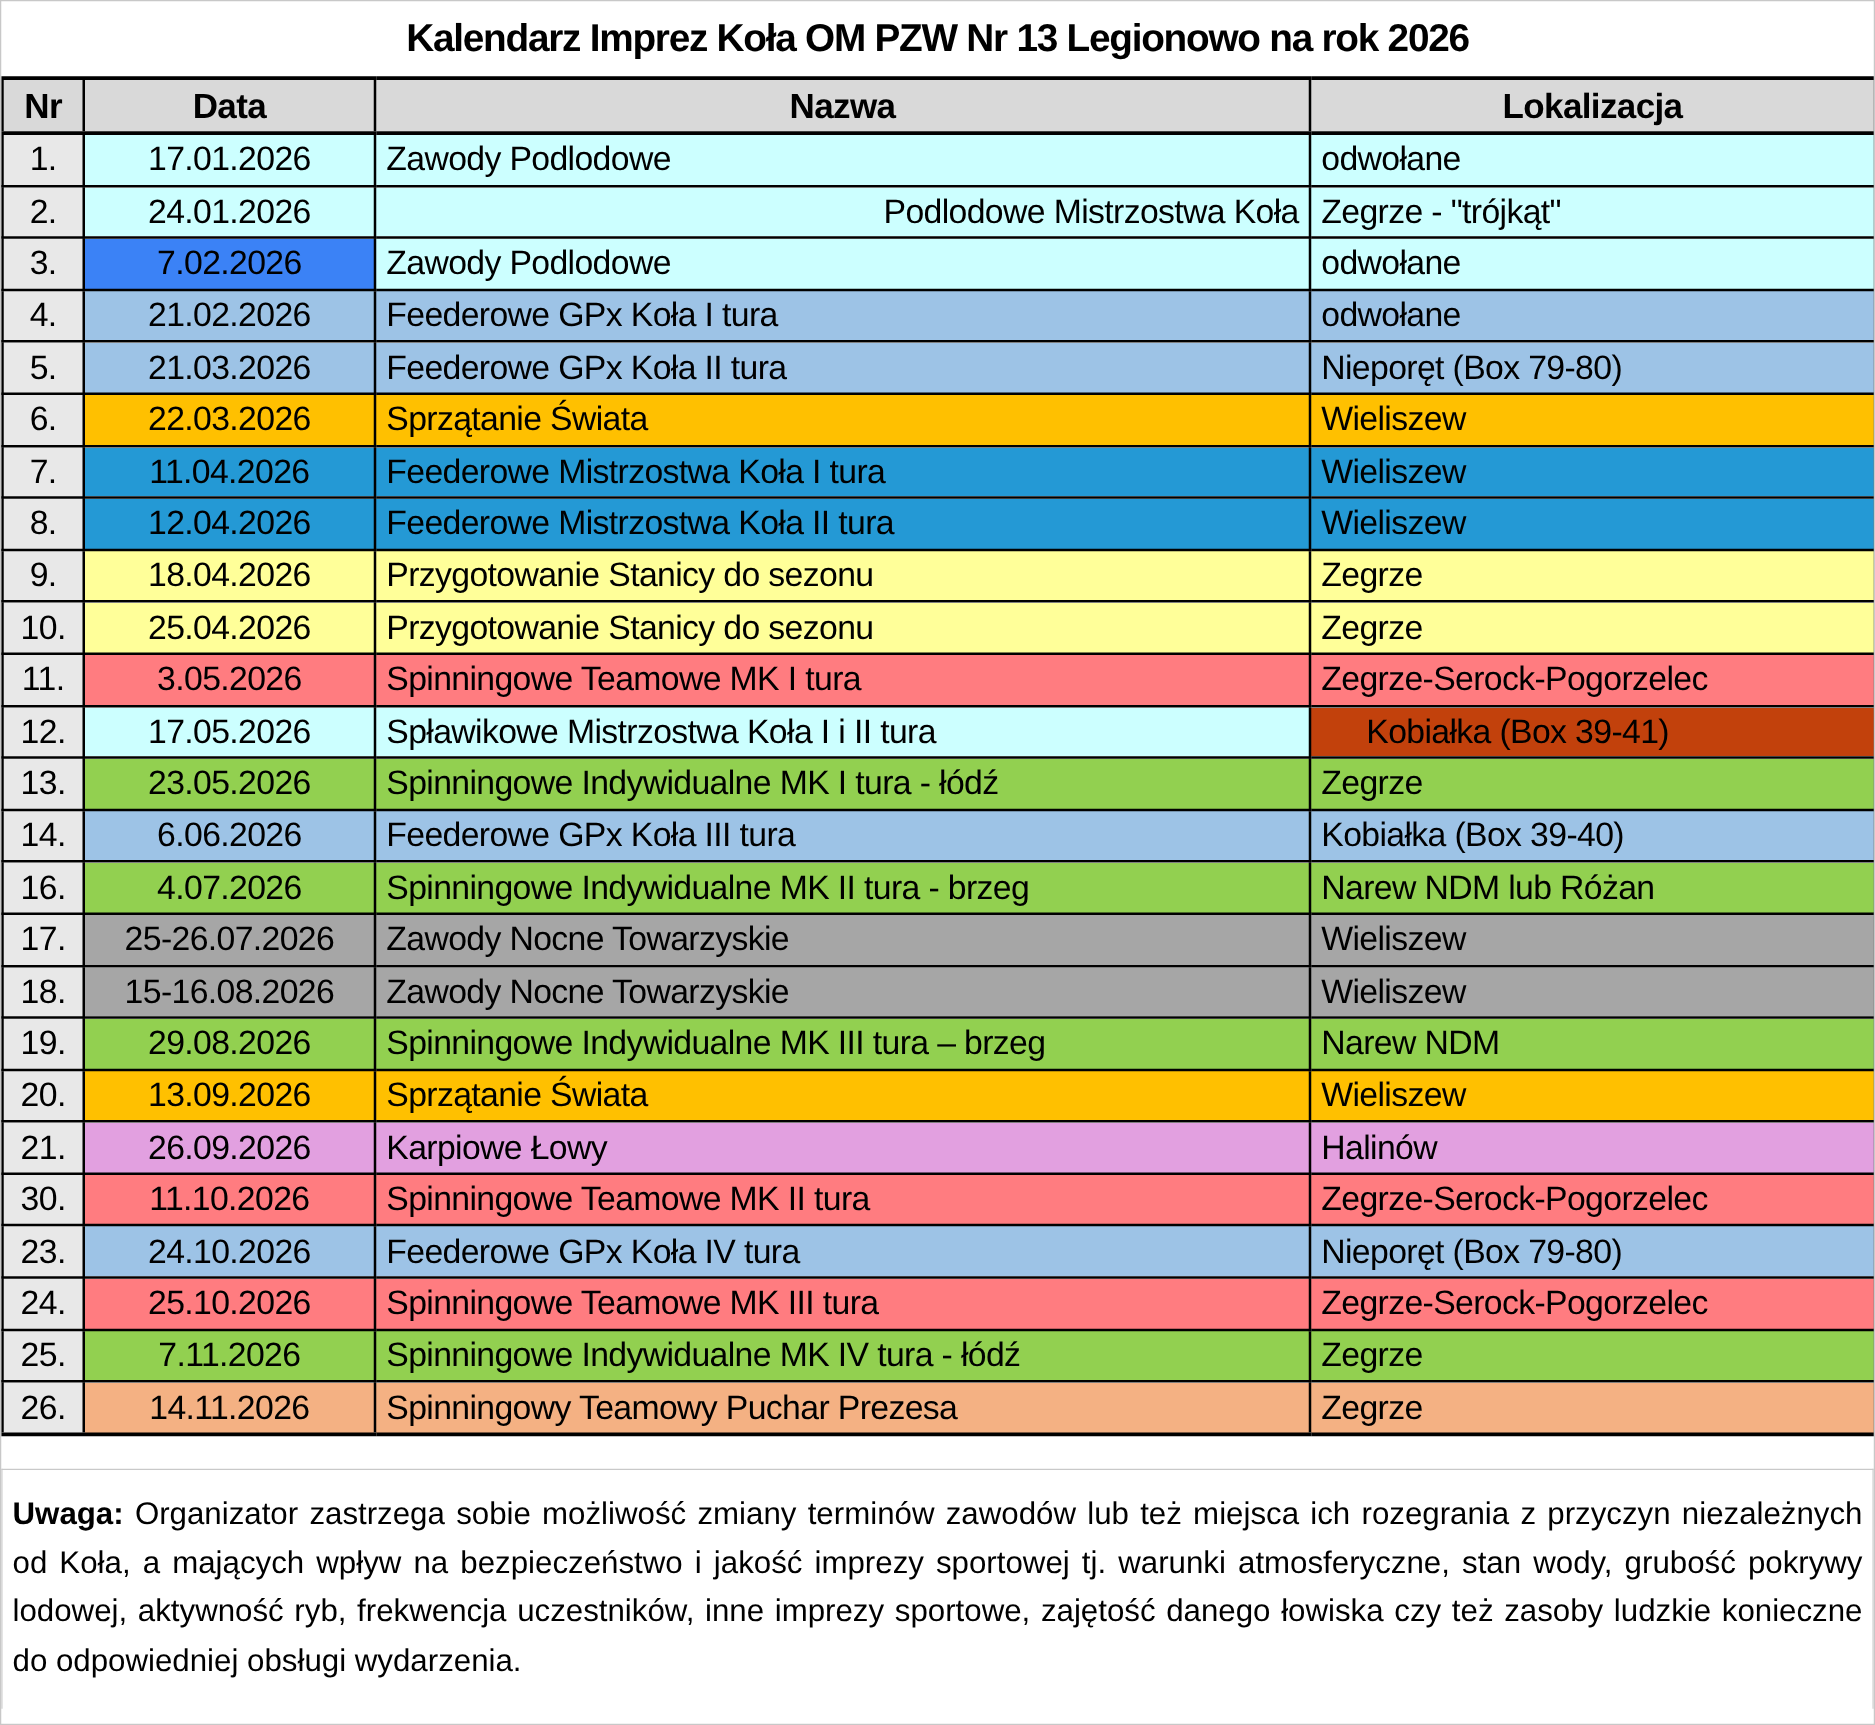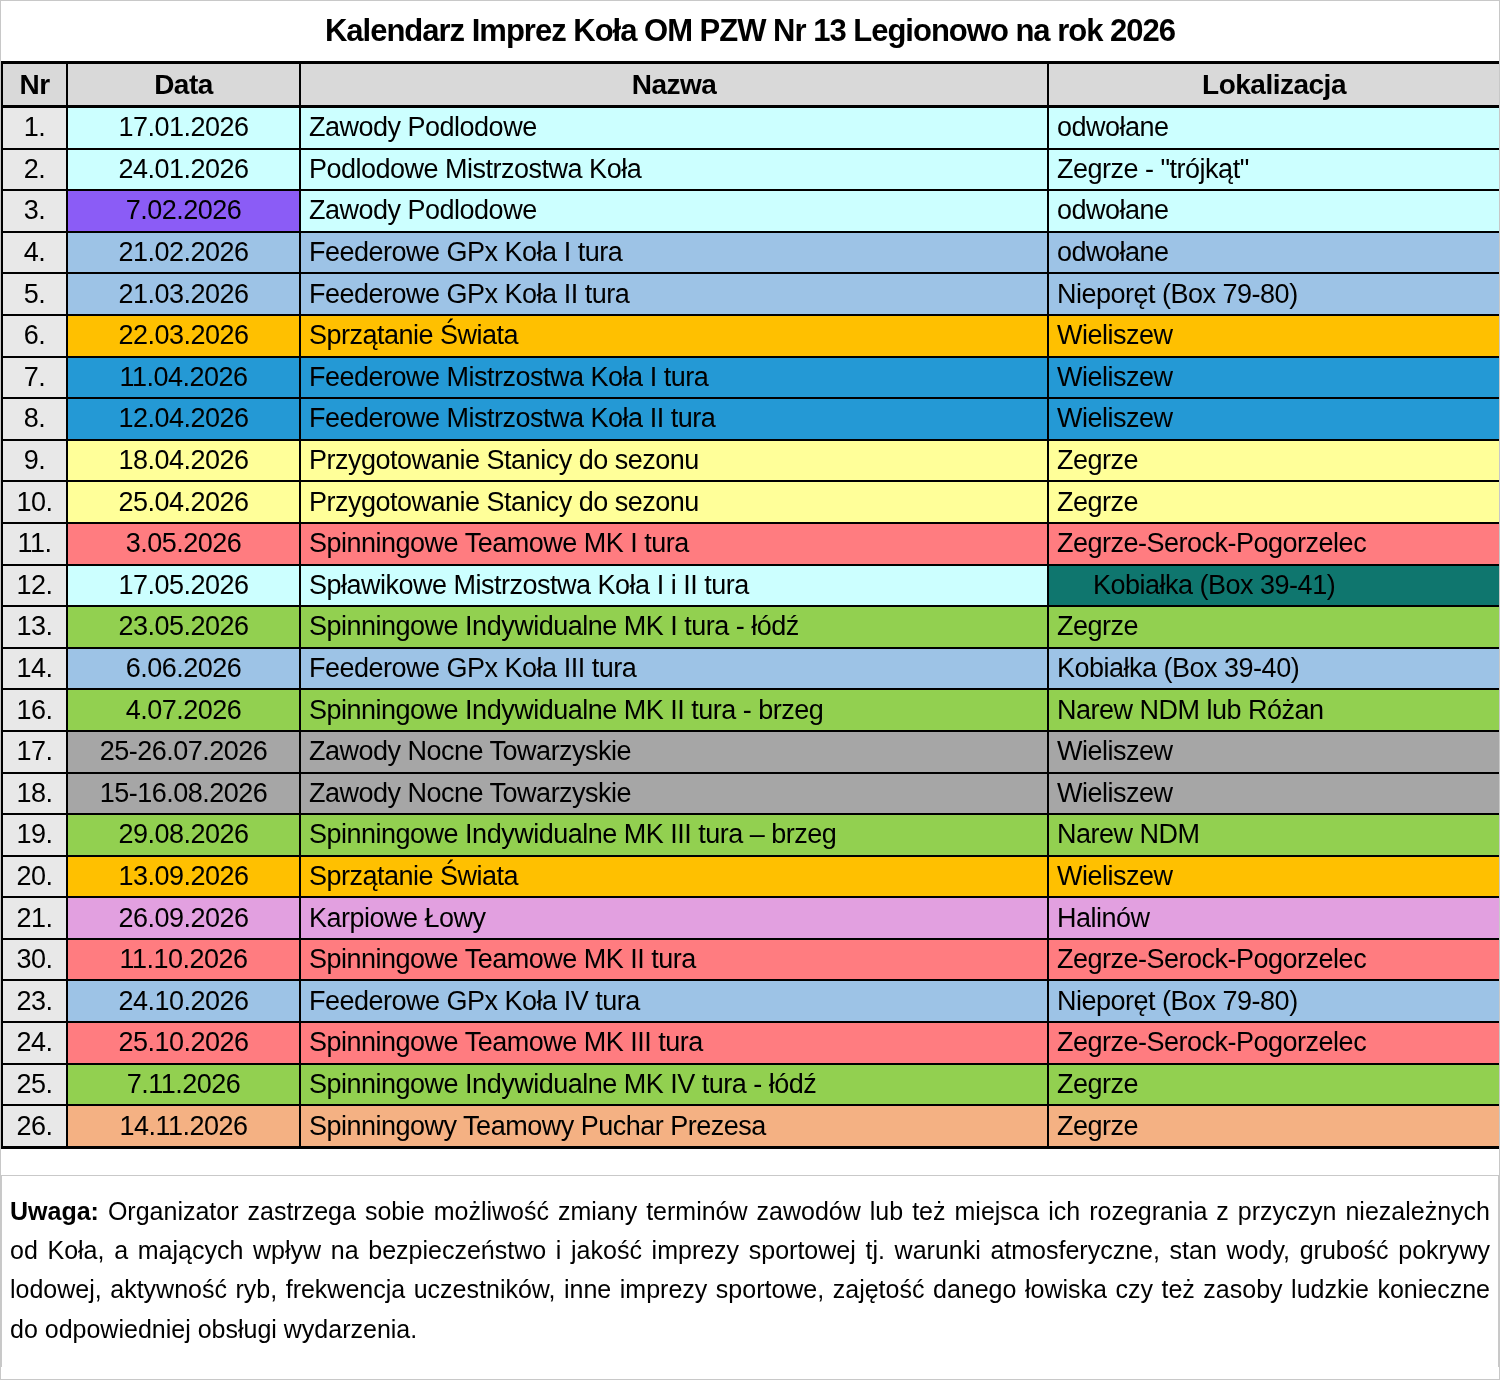--- a/index.html
+++ b/index.html
@@ -89,26 +89,26 @@
     <tbody>
         <tr>
           <td class="nr" style="background: rgb(232, 232, 232);">1.</td>
           <td class="date" style="background: rgb(204, 255, 255);">17.01.2026</td>
           <td class="name" style="background: rgb(204, 255, 255);">Zawody Podlodowe</td>
           <td class="loc" style="background: rgb(204, 255, 255);">odwołane</td>
         </tr>
         <tr>
           <td class="nr" style="background: rgb(232, 232, 232);">2.</td>
           <td class="date" style="background: rgb(204, 255, 255);">24.01.2026</td>
-          <td class="name" style="background: rgb(204, 255, 255);">Podlodowe Mistrzostwa Koła</td>
+          <td class="name" style="background: rgb(204, 255, 255); text-align: right;">Podlodowe Mistrzostwa Koła</td>
           <td class="loc" style="background: rgb(204, 255, 255);">Zegrze - "trójkąt"</td>
         </tr>
         <tr>
           <td class="nr" style="background: rgb(232, 232, 232);">3.</td>
-          <td class="date" style="background: #8b5cf6;">7.02.2026</td>
+          <td class="date" style="background: #3b82f6;">7.02.2026</td>
           <td class="name" style="background: rgb(204, 255, 255);">Zawody Podlodowe</td>
           <td class="loc" style="background: rgb(204, 255, 255);">odwołane</td>
         </tr>
         <tr>
           <td class="nr" style="background: rgb(232, 232, 232);">4.</td>
           <td class="date" style="background: rgb(157, 195, 230); margin-left: 25px;">21.02.2026</td>
           <td class="name" style="background: rgb(157, 195, 230);">Feederowe GPx Koła I tura</td>
           <td class="loc" style="background: rgb(157, 195, 230);">odwołane</td>
         </tr>
         <tr>
@@ -150,21 +150,21 @@
         <tr>
           <td class="nr" style="background: rgb(232, 232, 232);">11.</td>
           <td class="date" style="background: rgb(255, 124, 128);">3.05.2026</td>
           <td class="name" style="background: rgb(255, 124, 128);">Spinningowe Teamowe MK I tura</td>
           <td class="loc" style="background: rgb(255, 124, 128);">Zegrze-Serock-Pogorzelec</td>
         </tr>
         <tr>
           <td class="nr" style="background: rgb(232, 232, 232);">12.</td>
           <td class="date" style="background: rgb(204, 255, 255);">17.05.2026</td>
           <td class="name" style="background: rgb(204, 255, 255);">Spławikowe Mistrzostwa Koła I i II tura</td>
-          <td class="loc" style="background: #0f766e; padding-left: 44px;">Kobiałka (Box 39-41)</td>
+          <td class="loc" style="background: #c2410c; padding-left: 44px;">Kobiałka (Box 39-41)</td>
         </tr>
         <tr>
           <td class="nr" style="background: rgb(232, 232, 232);">13.</td>
           <td class="date" style="background: rgb(146, 208, 80);">23.05.2026</td>
           <td class="name" style="background: rgb(146, 208, 80);">Spinningowe Indywidualne MK I tura - łódź</td>
           <td class="loc" style="background: rgb(146, 208, 80);">Zegrze</td>
         </tr>
         <tr>
           <td class="nr" style="background: rgb(232, 232, 232);">14.</td>
           <td class="date" style="background: rgb(157, 195, 230);">6.06.2026</td>

